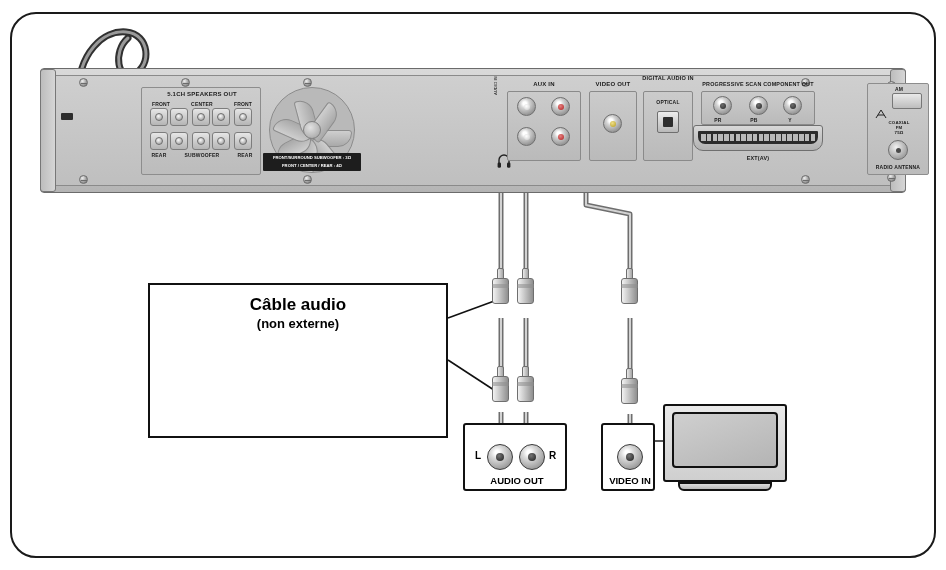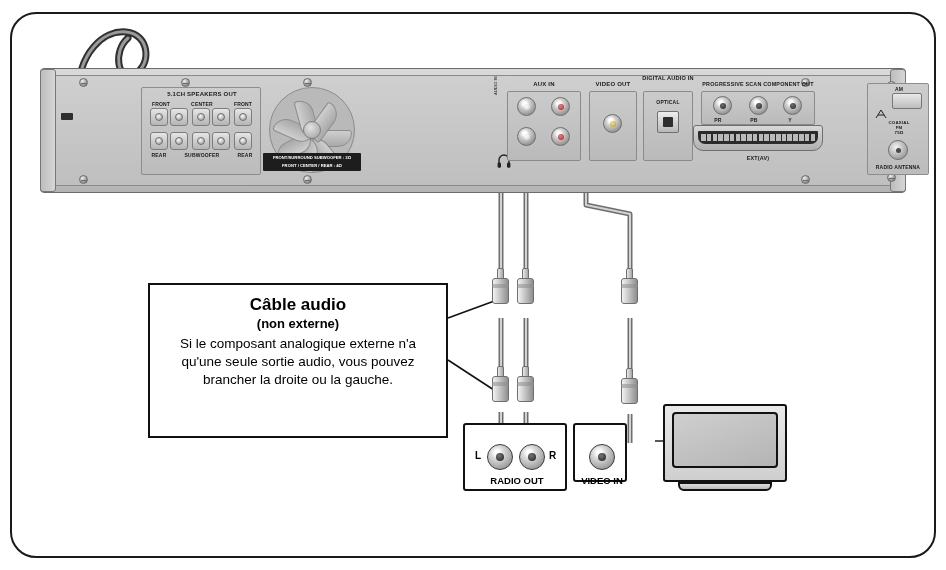--- a/index.html
+++ b/index.html
@@ -400,32 +400,31 @@
   </div>
   <div class="plug" style="left:621px;top:368px">
     <div class="tip"></div>
     <div class="barrel"></div>
     <div class="band"></div>
   </div>
 
   <div class="callout">
     <div class="co-t1">Câble audio</div>
     <div class="co-t2">(non externe)</div>
-    <div class="co-body">Si le composant analogique externe n'a qu'une seule sortie audio, vous pouvez brancher la droite ou la gauche.</div>
   </div>
 
   <div class="dev" style="left:463px;top:423px;width:104px;height:68px">
     <div class="dev-jack" style="left:22px;top:19px"></div>
     <div class="dev-jack" style="left:54px;top:19px"></div>
     <div class="dev-lbl" style="left:10px;top:25px">L</div>
     <div class="dev-lbl" style="left:84px;top:25px">R</div>
-    <div class="dev-cap" style="left:0;top:50px;width:104px;text-align:center">RADIO OUT</div>
-  </div>
-
-  <div class="dev" style="left:573px;top:423px;width:54px;height:59px">
+    <div class="dev-cap" style="left:0;top:50px;width:104px;text-align:center">AUDIO OUT</div>
+  </div>
+
+  <div class="dev" style="left:601px;top:423px;width:54px;height:68px">
     <div class="dev-jack" style="left:14px;top:19px"></div>
     <div class="dev-cap" style="left:0;top:50px;width:54px;text-align:center">VIDEO IN</div>
   </div>
 
   <div class="tv">
     <div class="tv-screen"></div>
   </div>
   <div class="tv-base"></div>
 
 </div>

